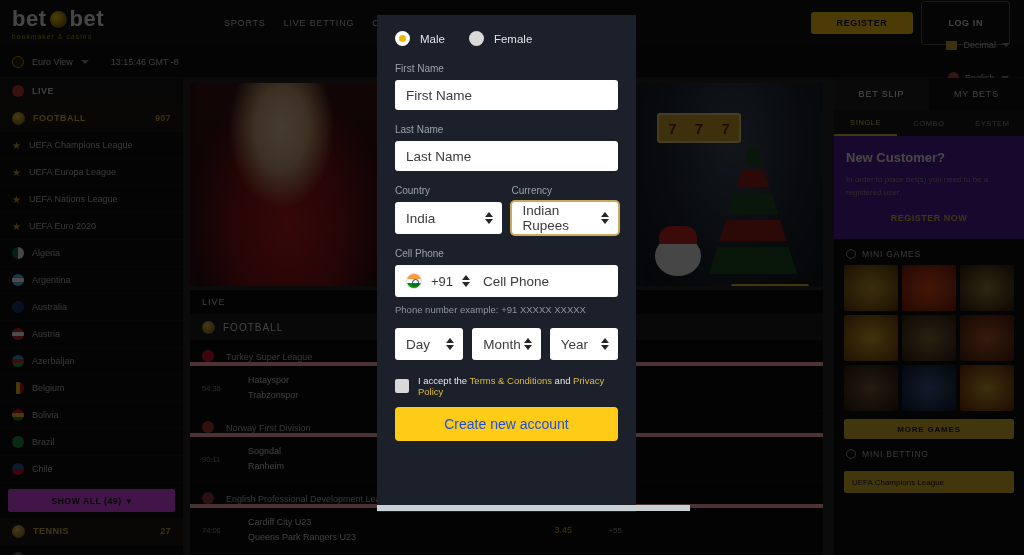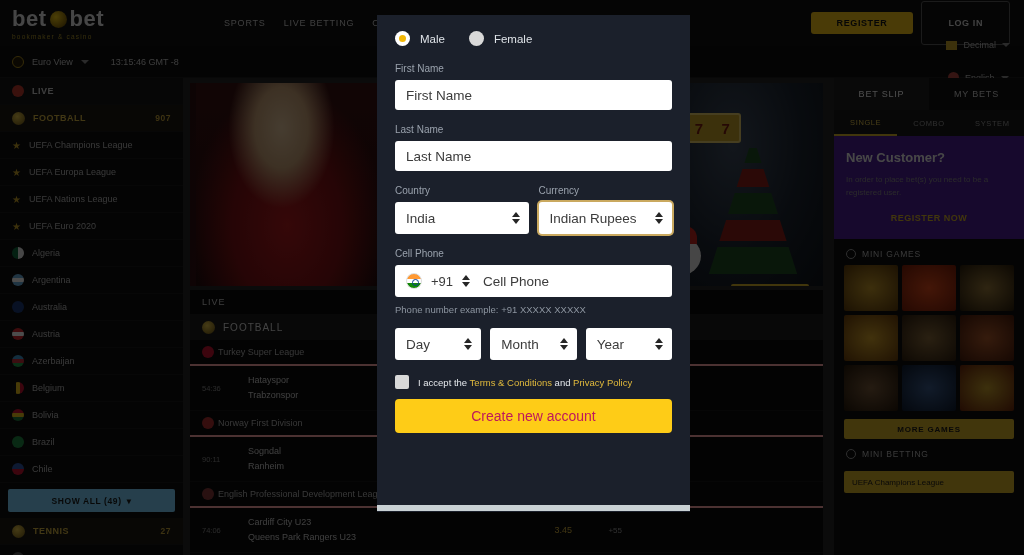--- a/index.html
+++ b/index.html
@@ -76,21 +76,21 @@
   .side-row.head { background: #191611; color: #d8b642; font-weight: bold; letter-spacing: .5px; }
   .side-row.live { background: #151515; color: #d0d0d0; font-weight: bold; letter-spacing: .5px; }
   .side-row .cnt { margin-left: auto; margin-right: 12px; color: #c8a53a; font-size: 8.5px; }
   .dot-ic { width: 12px; height: 12px; border-radius: 50%; flex: none; }
   .star-ic { color: #c9a227; font-size: 10px; flex: none; }
   .ball-ic {
     width: 13px; height: 13px; border-radius: 50%; flex: none;
     background: radial-gradient(circle at 40% 35%, #e8c64a, #6b5410);
   }
   .show-all {
-    margin: 6px 8px; height: 23px; background: #7dd3fc; color: #1a1a1a;
+    margin: 6px 8px; height: 23px; background: #d946ef; color: #1a1a1a;
     font-size: 8.5px; font-weight: bold; display: flex; align-items: center;
     justify-content: center; gap: 5px; border-radius: 2px; letter-spacing: .6px;
   }
 
   
   .banner {
     position: absolute; top: 83px; left: 190px; width: 633px; height: 203px;
     background: linear-gradient(100deg, #2a0d0e 0%, #461013 22%, #1a1f2a 52%, #101821 78%, #0a0e14 100%);
     overflow: hidden;
   }
@@ -144,22 +144,22 @@
   }
 
   
   .livelist { position: absolute; top: 290px; left: 190px; width: 633px; bottom: 0; background: #0b0b0b; }
   .ll-title { height: 24px; display: flex; align-items: center; padding-left: 12px; font-size: 9px; color: #c9c9c9; letter-spacing: 1px; }
   .ll-sport {
     height: 26px; background: #1a1a1a; display: flex; align-items: center;
     gap: 8px; padding-left: 12px; font-size: 10px; color: #ddd; letter-spacing: 1px;
   }
   .ll-league {
-    height: 26px; display: flex; align-items: center; gap: 4px; padding-left: 12px;
-    font-size: 9px; color: #b5b5b5; border-bottom: 2px solid #fca5a5;
+    height: 26px; display: flex; align-items: flex-end; gap: 12px; padding-left: 12px;
+    font-size: 9px; color: #b5b5b5; border-bottom: 4px solid #fca5a5;
   }
   .ll-match {
     height: 45px; display: flex; align-items: center; border-bottom: 1px solid #141414;
     padding-left: 12px; font-size: 9px; color: #cfcfcf;
   }
   .ll-time { width: 46px; font-size: 7.5px; color: #8a8a8a; }
   .ll-teams { width: 270px; line-height: 15px; }
   .ll-odd { width: 54px; text-align: right; color: #d6b13d; font-size: 9px; }
   .ll-plus { width: 50px; text-align: right; color: #9c9c9c; font-size: 8px; }
   .lg-flag { width: 12px; height: 12px; border-radius: 50%; flex: none; }
@@ -188,21 +188,21 @@
     font-size: 8px; font-weight: bold; display: flex; align-items: center;
     justify-content: center; letter-spacing: .8px; border-radius: 2px;
   }
   .mf-item {
     margin: 6px 10px 0; height: 22px; background: #d9b328; color: #1a1a1a;
     font-size: 8px; display: flex; align-items: center; padding-left: 8px; border-radius: 2px;
   }
 
   
   #modal {
-    position: absolute; left: 377px; top: 15px; width: 313px; height: 497px;
+    position: absolute; left: 377px; top: 15px; width: 259px; height: 497px;
     background: #1b202b; z-index: 50;
     padding: 16px 18px 0;
     overflow: hidden;
   }
   #modal-scroll-track {
     position: absolute; left: 377px; top: 505px; width: 313px; height: 6px;
     background: #c9d1d4; z-index: 51;
   }
   .gender-row { display: flex; align-items: center; gap: 10px; margin-bottom: 17px; }
   .radio {
@@ -252,21 +252,21 @@
   .phone-ph { font-size: 13.5px; color: #3b3b3b; margin-left: 4px; }
   .hint { font-size: 9.5px; color: #8d95a0; margin-top: 7px; margin-bottom: 13px; }
   .dob-row { display: flex; gap: 9px; margin-bottom: 15px; }
   .dob-row > div { flex: 1; }
   .terms { display: flex; align-items: center; gap: 9px; margin-bottom: 10px; }
   .chk { width: 14px; height: 14px; background: #d9d9d9; border-radius: 2px; flex: none; }
   .terms-txt { font-size: 9.5px; color: #e4e7eb; }
   .terms-txt a { color: #e0b93c; text-decoration: none; }
   .cta {
     width: 100%; height: 34px; background: #fecc17; border: none; border-radius: 4px;
-    font-size: 14px; color: #be185d; font-family: "Liberation Sans", sans-serif;
+    font-size: 14px; color: #1d4ed8; font-family: "Liberation Sans", sans-serif;
     cursor: pointer;
   }
 </style>
 </head>
 <body>
 
 <div id="app">
 
   <div id="page-bg">
 

